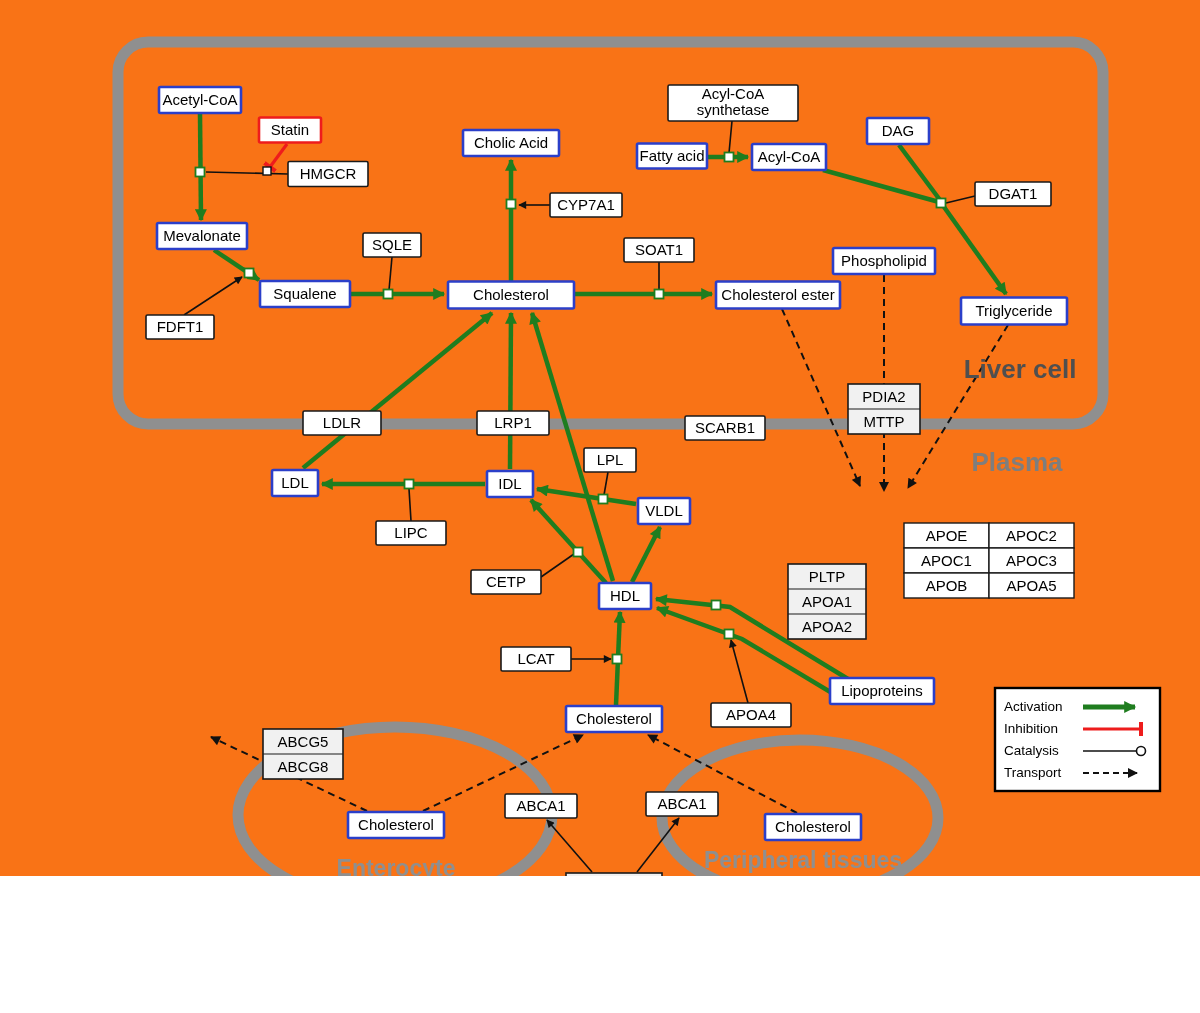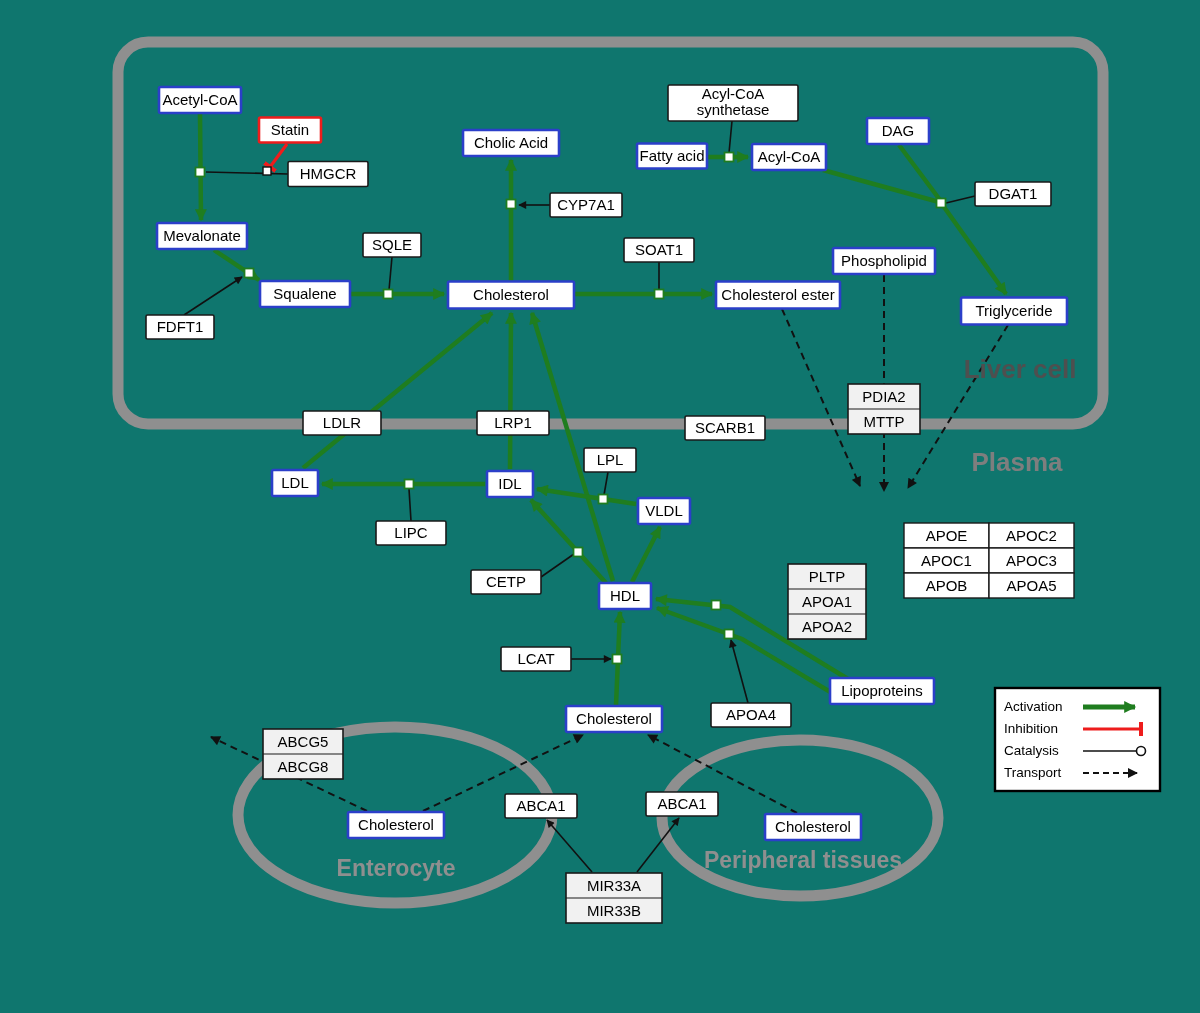--- a/index.html
+++ b/index.html
@@ -1,17 +1,17 @@
 <!DOCTYPE html>
 <html><head>
 <meta charset="utf-8">
 <title>Pathway</title>
 <style>
   html,body{margin:0;padding:0;background:#ffffff;}
-  .wrap{width:1200px;height:1013px;position:relative;background:#0f766e;overflow:hidden;}
+  .wrap{width:1200px;height:876px;position:relative;background:#f97316;overflow:hidden;}
   svg{display:block;}
   .node-label{font-family:"Liberation Sans",sans-serif;font-size:15px;fill:#000;text-anchor:middle;}
   .region-label{font-family:"Liberation Sans",sans-serif;font-weight:bold;text-anchor:middle;}
   .legend-label{font-family:"Liberation Sans",sans-serif;font-size:13.5px;fill:#000;}
 </style>
 </head>
 <body>
 
 <div class="wrap">
   <svg id="pathway-svg" width="1200" height="1013">

